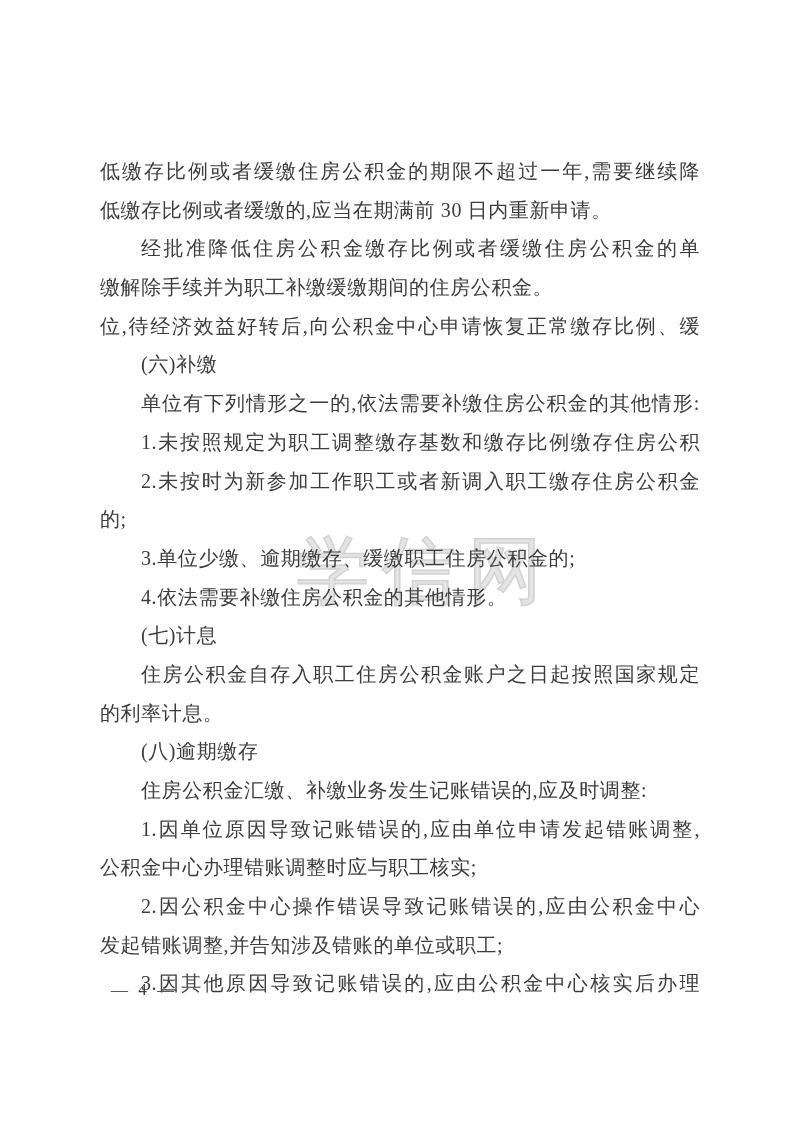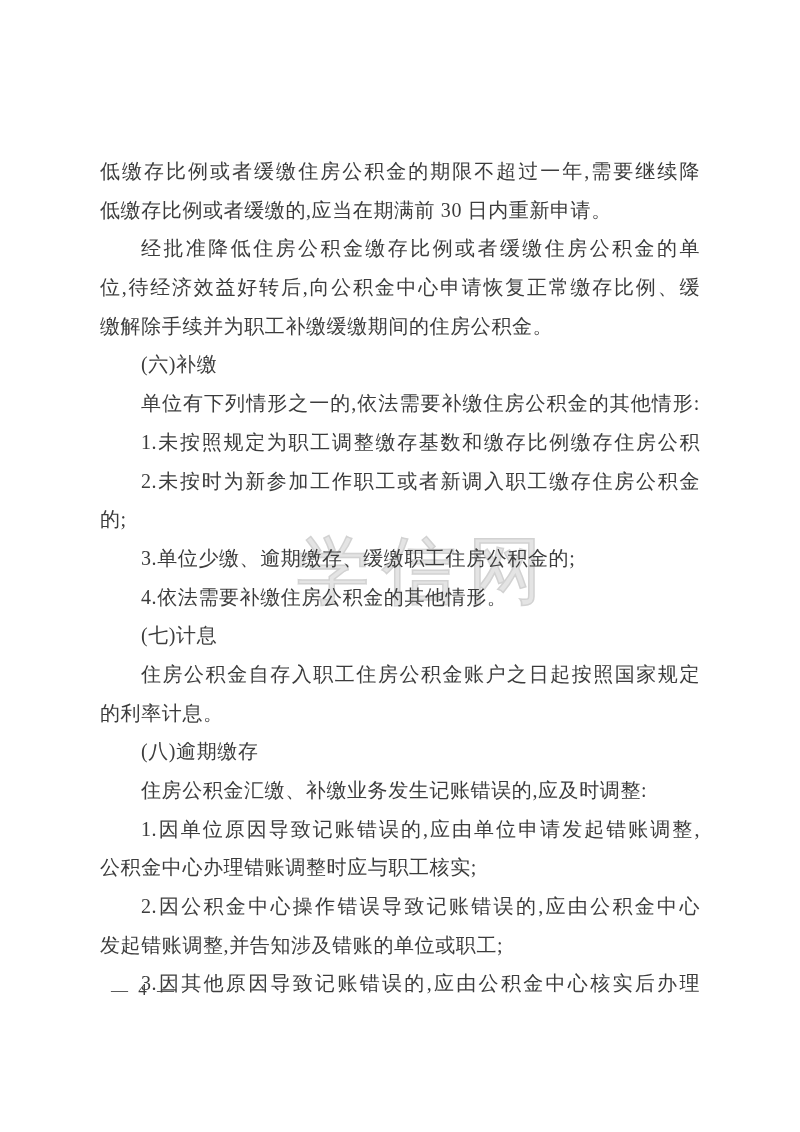--- a/index.html
+++ b/index.html
@@ -69,22 +69,22 @@
 </head>
 <body>
 
 <div class="page">
   <div class="watermark">学信网</div>
 
   <div class="content">
       <div class="line full">低缴存比例或者缓缴住房公积金的期限不超过一年,需要继续降</div>
       <div class="line">低缴存比例或者缓缴的,应当在期满前 30 日内重新申请。</div>
       <div class="line indent full">经批准降低住房公积金缴存比例或者缓缴住房公积金的单</div>
+      <div class="line">缴解除手续并为职工补缴缓缴期间的住房公积金。</div>
       <div class="line full">位,待经济效益好转后,向公积金中心申请恢复正常缴存比例、缓</div>
-      <div class="line">缴解除手续并为职工补缴缓缴期间的住房公积金。</div>
       <div class="line indent">(六)补缴</div>
       <div class="line indent full">单位有下列情形之一的,依法需要补缴住房公积金的其他情形:</div>
       <div class="line indent full">1.未按照规定为职工调整缴存基数和缴存比例缴存住房公积</div>
       <div class="line indent full">2.未按时为新参加工作职工或者新调入职工缴存住房公积金</div>
       <div class="line">的;</div>
       <div class="line indent">3.单位少缴、逾期缴存、缓缴职工住房公积金的;</div>
       <div class="line indent">4.依法需要补缴住房公积金的其他情形。</div>
       <div class="line indent">(七)计息</div>
       <div class="line indent full">住房公积金自存入职工住房公积金账户之日起按照国家规定</div>
       <div class="line">的利率计息。</div>

